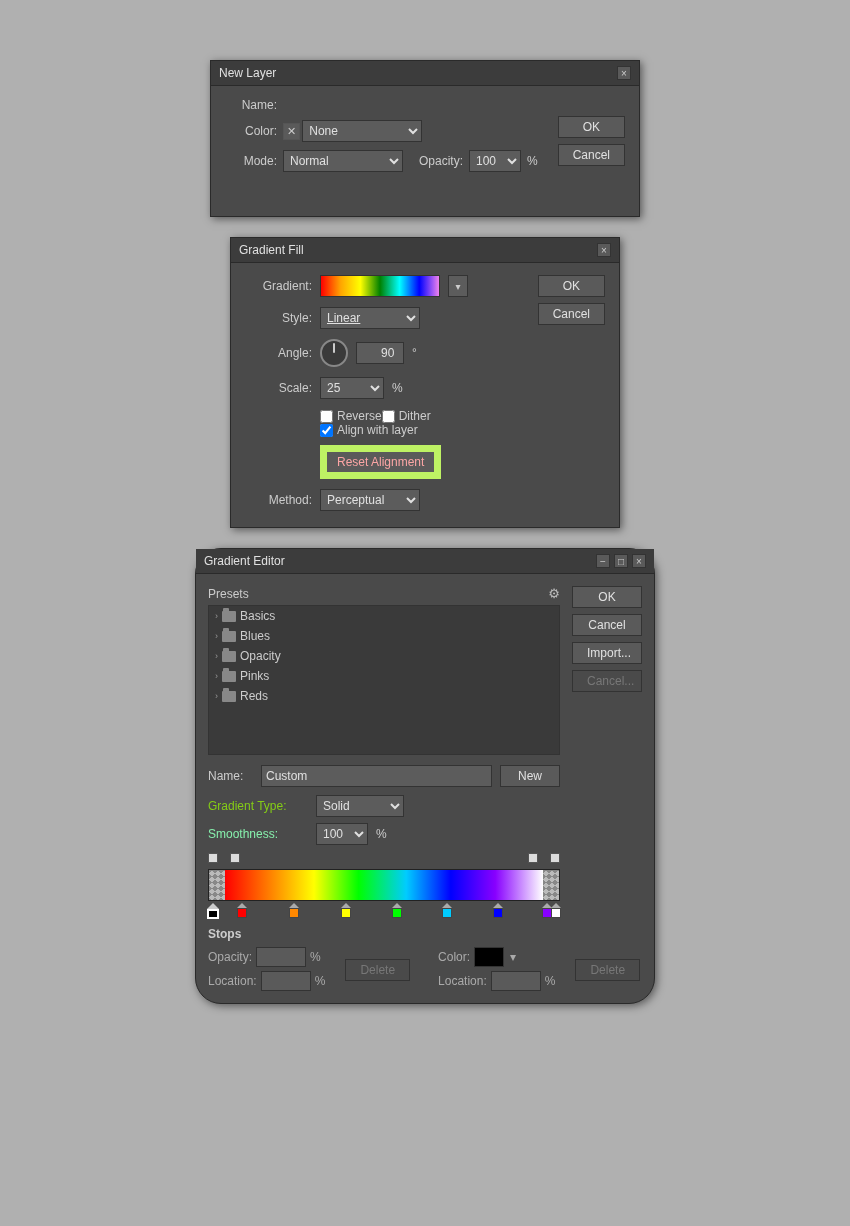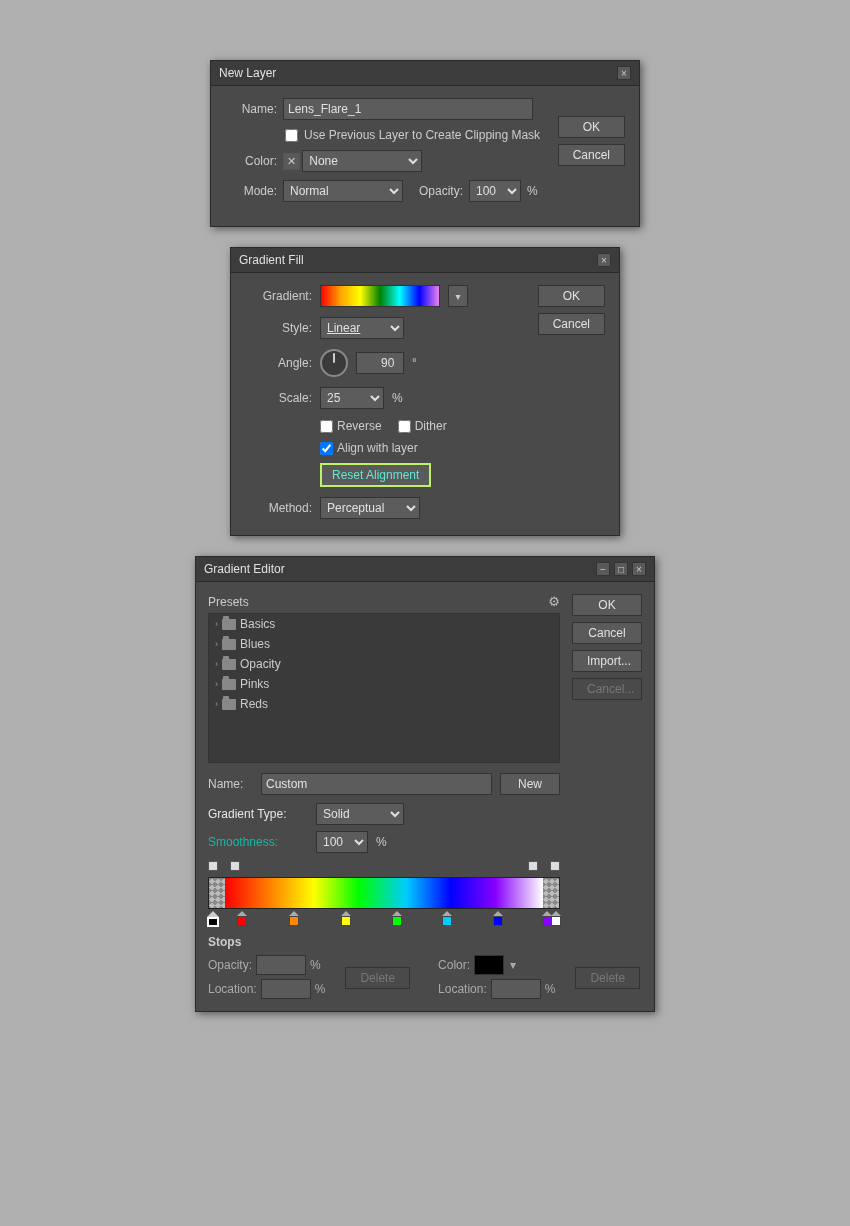--- a/index.html
+++ b/index.html
@@ -243,50 +243,50 @@
       display: flex;
       align-items: center;
       gap: 4px;
       color: #ccc;
     }
 
     .gf-checks-row {
       display: flex;
       align-items: center;
       margin-left: 73px;
-      gap: 16px;
-      margin-bottom: 8px;
+      gap: 0;
     }
 
     .gf-align-row {
       display: flex;
       align-items: center;
       margin-left: 73px;
       gap: 8px;
       margin-bottom: 8px;
     }
 
     .reset-btn {
       background: #5a5a5a;
-      border: 2px solid #bef264;
-      color: #5eead4;
+      border: 7px solid #bef264;
+      color: #fca5a5;
       padding: 3px 10px;
       cursor: pointer;
       font-size: 12px;
     }
 
     .gf-method-row {
       display: flex;
       align-items: center;
       gap: 8px;
     }
 
     
     #gradient-editor-dialog {
       width: 460px;
+      border-radius: 26px;
     }
 
     .ge-body {
       display: flex;
       padding: 12px;
       gap: 12px;
     }
 
     .ge-left {
       flex: 1;
@@ -433,27 +433,22 @@
   <div class="dialog-titlebar">
     <span class="dialog-title">New Layer</span>
     <div class="title-controls">
       <button class="title-btn title-btn-close">×</button>
     </div>
   </div>
   <div class="new-layer-body" style="position:relative; min-height:130px;">
 
     <div class="nl-row">
       <span class="nl-label">Name:</span>
-      <input class="field-input nl-name-input" style="width: 250px;" value="Lens_Flare_1">
-    </div>
-
-    <div class="nl-checkbox-row">
-      <input type="checkbox" style="">
-      <span style="color:#ccc;">Use Previous Layer to Create Clipping Mask</span>
-    </div>
+    </div>
+
 
     <div class="nl-row">
       <span class="nl-label">Color:</span>
       <div style="display:flex; align-items:center; gap:2px;">
         <span style="color:#ccc; font-size:11px; border:1px solid #555; padding:1px 3px; background:#5a5a5a;">✕</span>
         <select class="select-input nl-color-select">
           <option>None</option>
           <option>Red</option>
           <option>Orange</option>
           <option>Yellow</option>
@@ -504,21 +499,21 @@
     <div class="gf-row">
       <span class="gf-label">Gradient:</span>
       <div class="gradient-preview"></div>
       <div class="gradient-arrow">
         <span>▾</span>
       </div>
     </div>
 
     <div class="gf-row">
       <span class="gf-label">Style:</span>
-      <select class="select-input" style="width:84px;text-decoration:underline;">
+      <select class="select-input" style="width:100px;text-decoration:underline;">
         <option>Linear</option>
         <option>Radial</option>
         <option>Angle</option>
         <option>Reflected</option>
         <option>Diamond</option>
       </select>
     </div>
 
     <div class="gf-row">
       <span class="gf-label">Angle:</span>
@@ -621,29 +616,29 @@
         </div>
       </div>
 
       <div class="ge-name-row">
         <span style="color:#ccc; width:45px;">Name:</span>
         <input class="field-input ge-name-input" value="Custom" style="flex: 1 1 0%;">
         <button class="btn" style="width:60px;">New</button>
       </div>
 
       <div class="ge-type-row">
-        <span style="color:#e5e5e5; width:100px;">Gradient Type:</span>
+        <span style="color:#84cc16; width:100px;">Gradient Type:</span>
         <select class="select-input" style="width:88px;">
           <option>Solid</option>
           <option>Noise</option>
         </select>
       </div>
 
       <div class="ge-smooth-row">
-        <span style="color:#14b8a6; width:100px;">Smoothness:</span>
+        <span style="color:#86efac; width:100px;">Smoothness:</span>
         <select class="select-input" style="width:52px;">
           <option>100</option>
           <option>75</option>
           <option>50</option>
         </select>
         <span style="color:#ccc;">%</span>
       </div>
 
       <div class="ge-gradient-bar-container">
 

